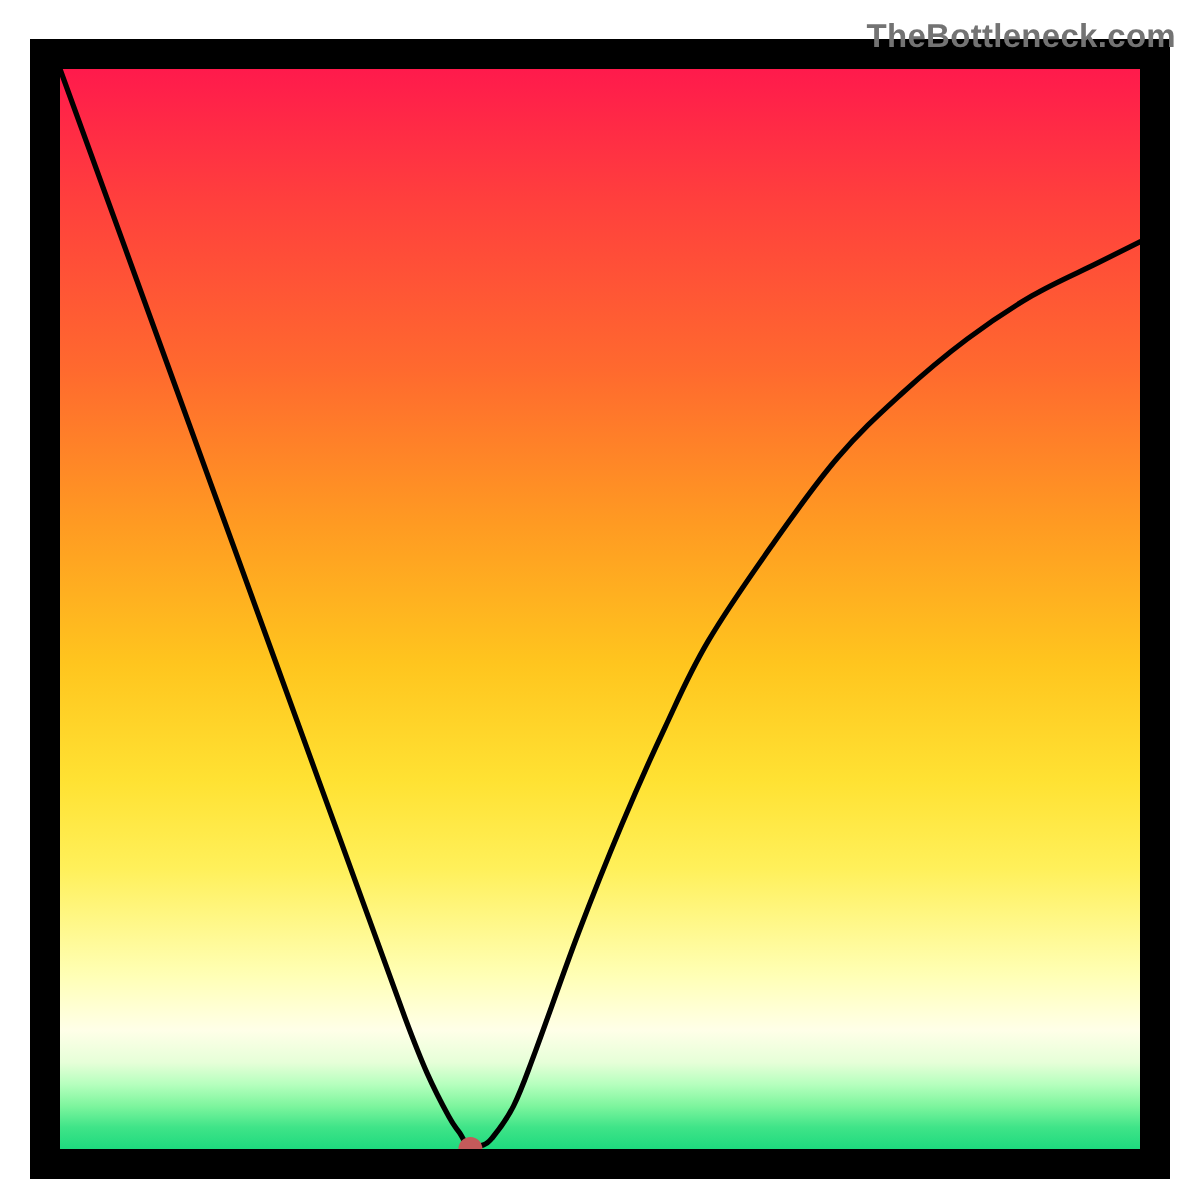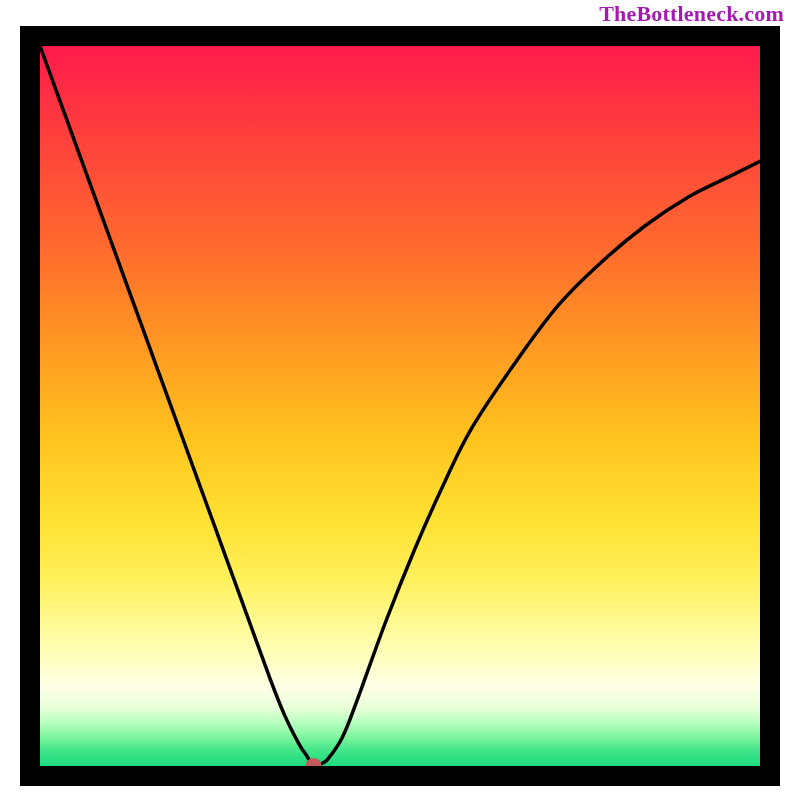--- a/index.html
+++ b/index.html
@@ -11,28 +11,27 @@
     background: #ffffff;
     font-family: Arial, Helvetica, sans-serif;
   }
   .stage {
     position: relative;
     width: 800px;
     height: 800px;
   }
   .watermark {
     position: absolute;
-    top: 1px;
+    top: 11px;
     right: 16px;
-    color: #a21caf;
+    color: #737373;
     font-weight: 600;
     font-size: 22px;
     letter-spacing: 0.2px;
     z-index: 3;
-    font-family: Liberation Serif, serif;
   }
   .frame {
     position: absolute;
     left: 20px;
     top: 26px;
     width: 760px;
     height: 760px;
     box-sizing: border-box;
     border: 20px solid #000;
     z-index: 1;

